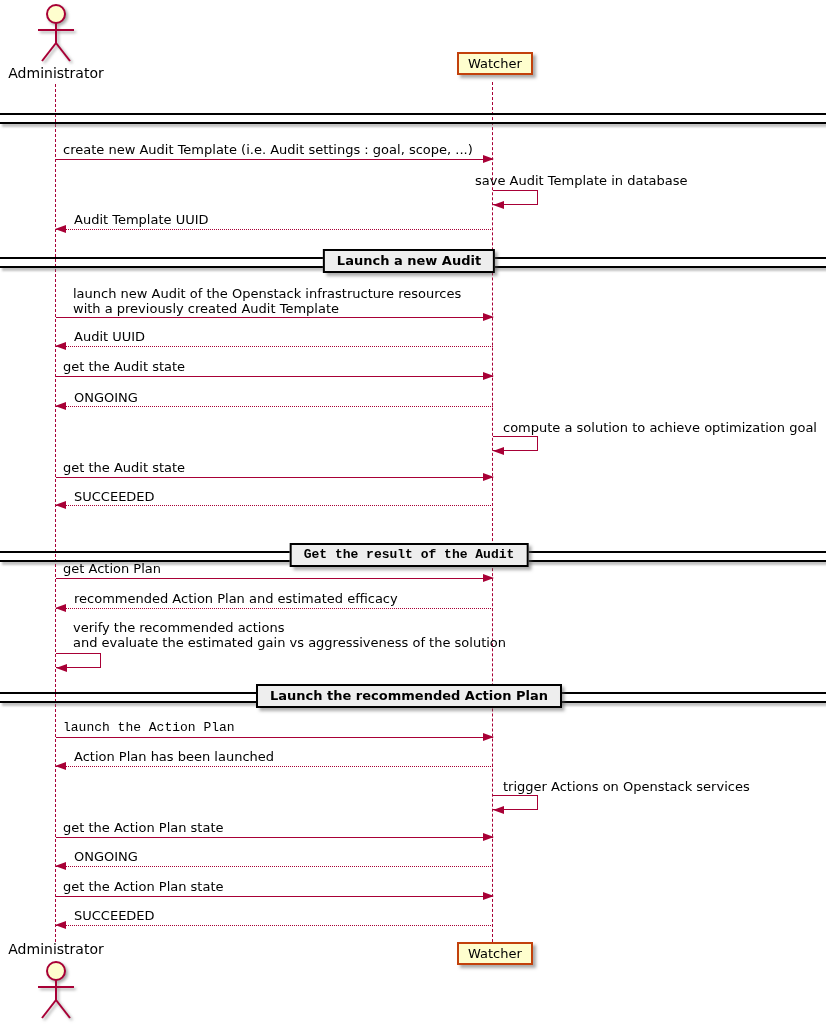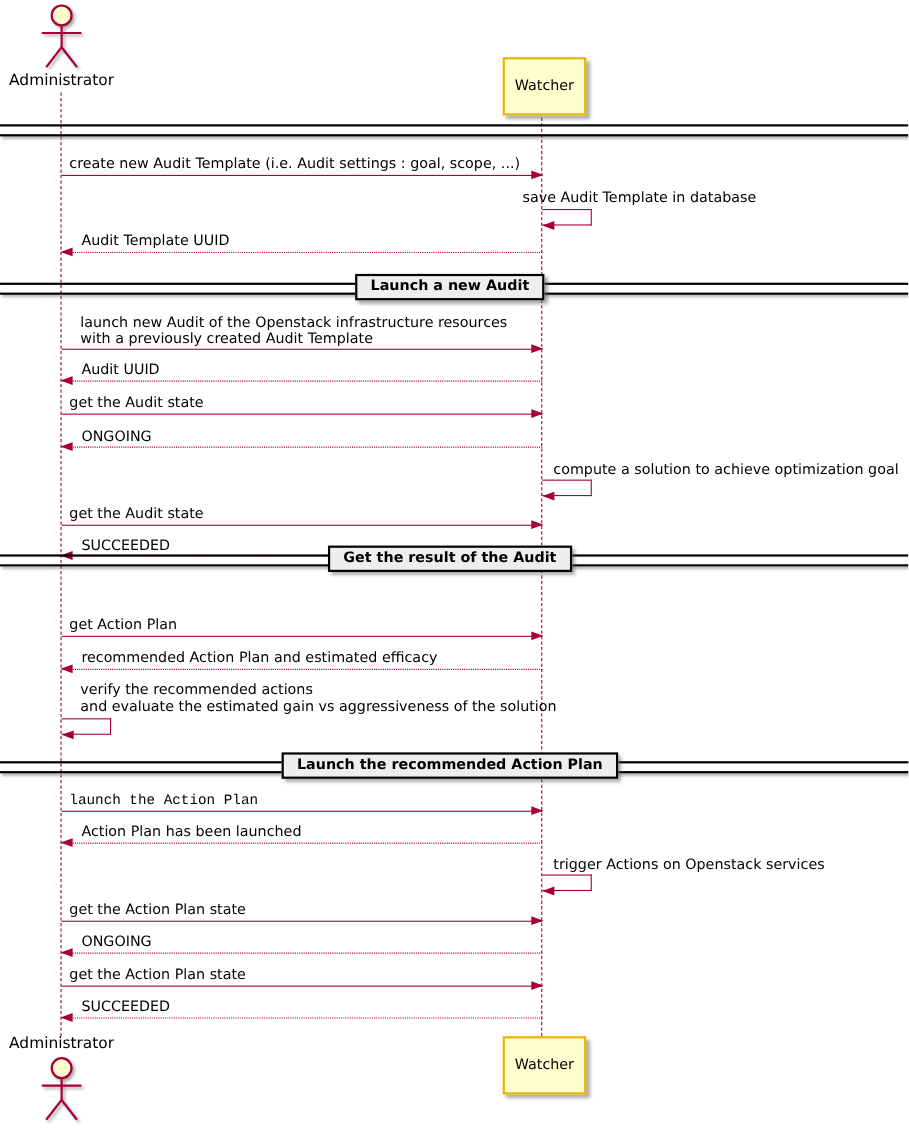--- a/index.html
+++ b/index.html
@@ -3,22 +3,22 @@
 <meta charset="utf-8">
 <style>
   html,body{margin:0;padding:0;background:#ffffff;}
   .canvas{
     position:relative;width:826px;height:1030px;background:#ffffff;
     font-family:"DejaVu Sans",sans-serif;font-size:13px;color:#000000;
     overflow:hidden;
   }
   .lifeline{position:absolute;width:0;border-left:1px dashed #A80036;}
   .participant{
-    position:absolute;background:#FEFECE;border:2px solid #eab308;
-    padding:16px 9px;white-space:nowrap;line-height:17px;
+    position:absolute;background:#FEFECE;border:2px solid #c2410c;
+    padding:1px 9px;white-space:nowrap;line-height:17px;
     box-shadow:3px 3px 3px rgba(90,90,90,0.5);
   }
   .actor-wrap{position:absolute;width:112px;text-align:center;}
   .actor-svg{filter:drop-shadow(2.5px 2.5px 1.5px rgba(110,110,110,0.6));display:block;margin:0 auto;}
   .actor-label{font-size:14px;line-height:16px;white-space:nowrap;}
   .divider{position:absolute;left:0;width:826px;height:24px;}
   .divider-lines{
     position:absolute;left:0;right:0;top:8px;height:7px;
     border-top:2px solid #000;border-bottom:2px solid #000;
     box-shadow:2px 3px 2px rgba(120,120,120,0.45);
@@ -122,21 +122,21 @@
   <div class="msg-label" style="left:63px;top:460px;">get the Audit state</div>
   <div class="arrow solid" style="left:56px;top:477px;width:437px;">
       <span class="head-r"></span>
     </div>
 
   <div class="msg-label" style="left:74px;top:489px;">SUCCEEDED</div>
   <div class="arrow dotted" style="left:56px;top:505px;width:437px;">
       <span class="head-l"></span>
     </div>
 
-  <div class="divider" style="top:496px;">
+  <div class="divider" style="top:543px;font-family:Liberation Mono, monospace;">
     <div class="divider-lines"></div>
     <div class="divider-box">Get the result of the Audit</div>
   </div>
 
   <div class="msg-label" style="left:63px;top:561px;">get Action Plan</div>
   <div class="arrow solid" style="left:56px;top:578px;width:437px;">
       <span class="head-r"></span>
     </div>
 
   <div class="msg-label" style="left:74px;top:591px;">recommended Action Plan and estimated efficacy</div>

